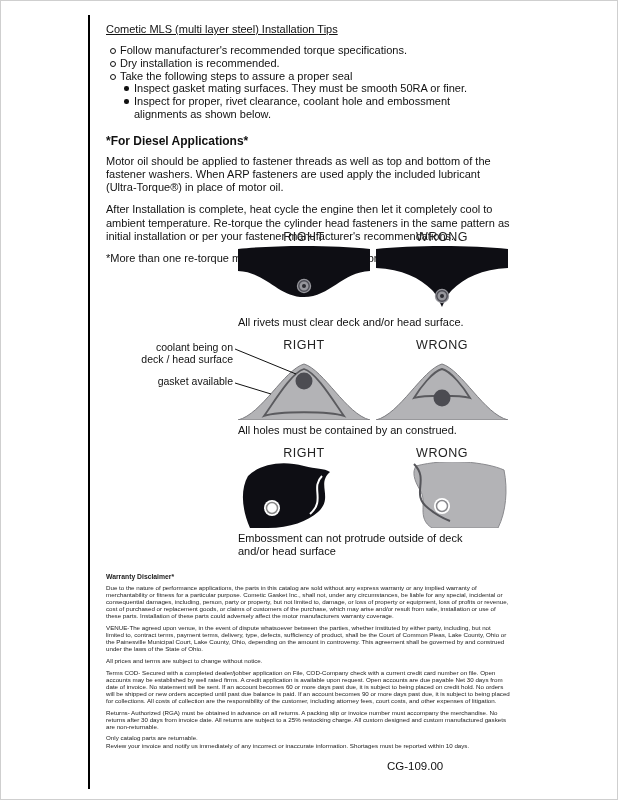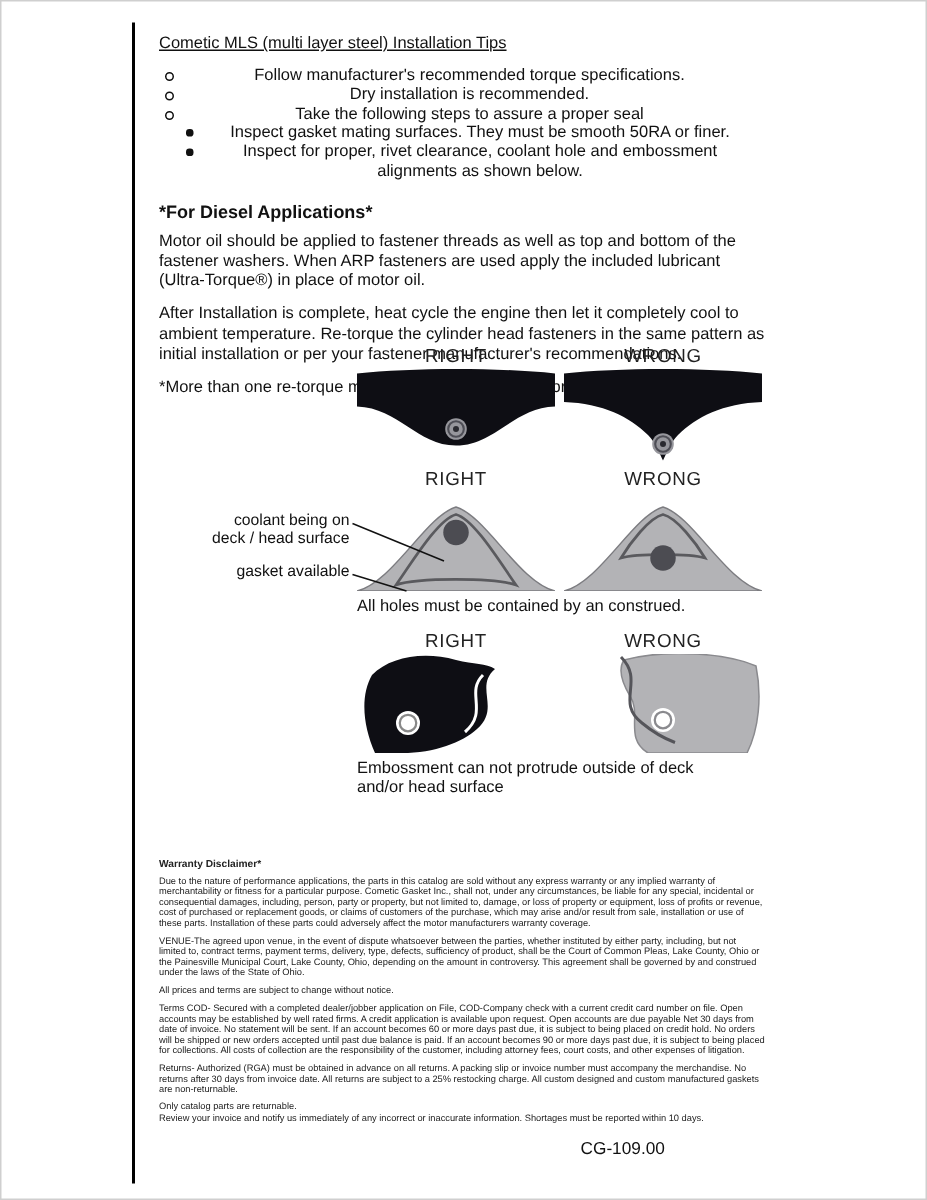--- a/index.html
+++ b/index.html
@@ -4,21 +4,21 @@
 <style>
   html,body{margin:0;padding:0;background:#e8e8e8;}
   .page{
     position:relative;width:618px;height:800px;background:#ffffff;
     font-family:"Liberation Sans",sans-serif;color:#111;box-sizing:border-box;
     border:1px solid #cfcfcf;overflow:hidden;
   }
   .left-rule{position:absolute;left:87px;top:14px;width:2px;height:774px;background:#000;}
   .content{position:absolute;left:105px;top:22px;width:404px;}
   .title{font-size:11px;font-weight:normal;text-decoration:underline;margin:0 0 9px 0;}
-  .tips{list-style:none;margin:4px;padding:0;font-size:11px;line-height:12.8px;text-align:center;}
+  .tips{list-style:none;margin:4px;padding:0;font-size:11px;line-height:12.8px;}
   .tips li{position:relative;padding-left:10px;}
   .tips li.sub{margin-left:14px;}
   .mk{position:absolute;left:0;top:4px;width:4px;height:4px;border-radius:50%;}
   .mk-open{border:1px solid #111;}
   .mk-filled{background:#111;width:4.5px;height:4.5px;}
   .h2{font-size:12px;font-weight:bold;margin:13px 0 7px 0;}
   .para{font-size:11px;line-height:13.2px;margin:0 0 9px 0;}
   .note{margin-top:3px;}
   
   .figures{position:absolute;left:237px;top:229px;width:270px;}
@@ -88,20 +88,21 @@
         <circle cx="66" cy="40" r="5.2" fill="none" stroke="#4d4d55" stroke-width="1.4"></circle>
         <circle cx="66" cy="40" r="2" fill="#2a2a30"></circle>
       </svg>
       <svg class="fig" viewBox="0 0 132 66">
         <path d="M0 3 C 36 -1, 96 -1, 132 3 L132 22 C 106 23, 88 32, 76 44 C 71 49, 68 57, 66 61 C 64 57, 61 49, 56 44 C 44 32, 26 23, 0 22 Z" fill="#0e0e14"></path>
         <circle cx="66" cy="50" r="7.2" fill="#96969c"></circle>
         <circle cx="66" cy="50" r="5.2" fill="none" stroke="#4d4d55" stroke-width="1.4"></circle>
         <circle cx="66" cy="50" r="2" fill="#2a2a30"></circle>
       </svg>
     </div>
+    <div class="caption">All rivets must clear deck and/or head surface.</div>
 
     <div class="fig-head">
       <span>RIGHT</span>
       <span>WRONG</span>
     </div>
     <div class="fig-row">
       <svg class="fig" viewBox="0 0 132 66">
         <path d="M0 66 C 24 60, 46 16, 66 10 C 86 16, 108 60, 132 66 Z" fill="#b3b3b6" stroke="#7c7c80" stroke-width="1"></path>
         <path d="M66 15 C 78 18, 96 48, 106 62 C 92 57, 40 57, 26 62 C 36 48, 54 18, 66 15 Z" fill="none" stroke="#5a5a5e" stroke-width="1.8"></path>
         <circle cx="66" cy="27" r="8.5" fill="#4c4c52"></circle>

